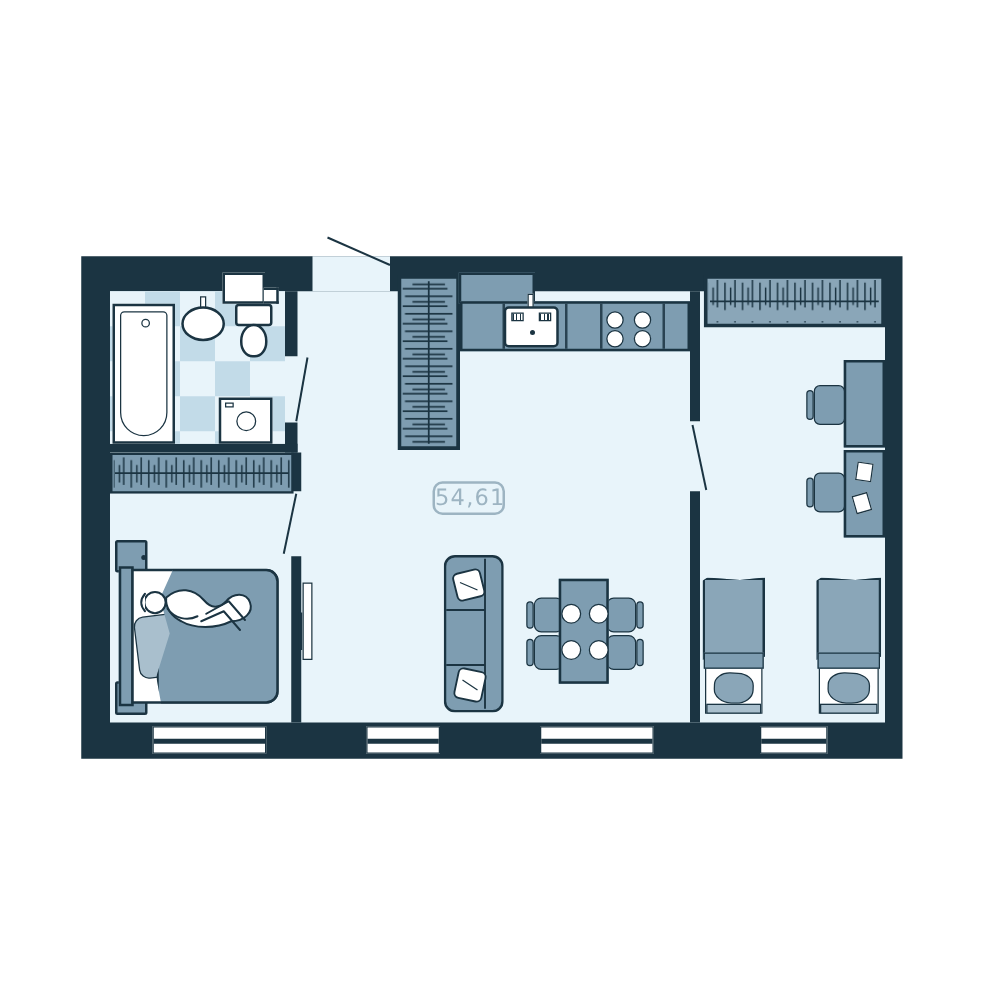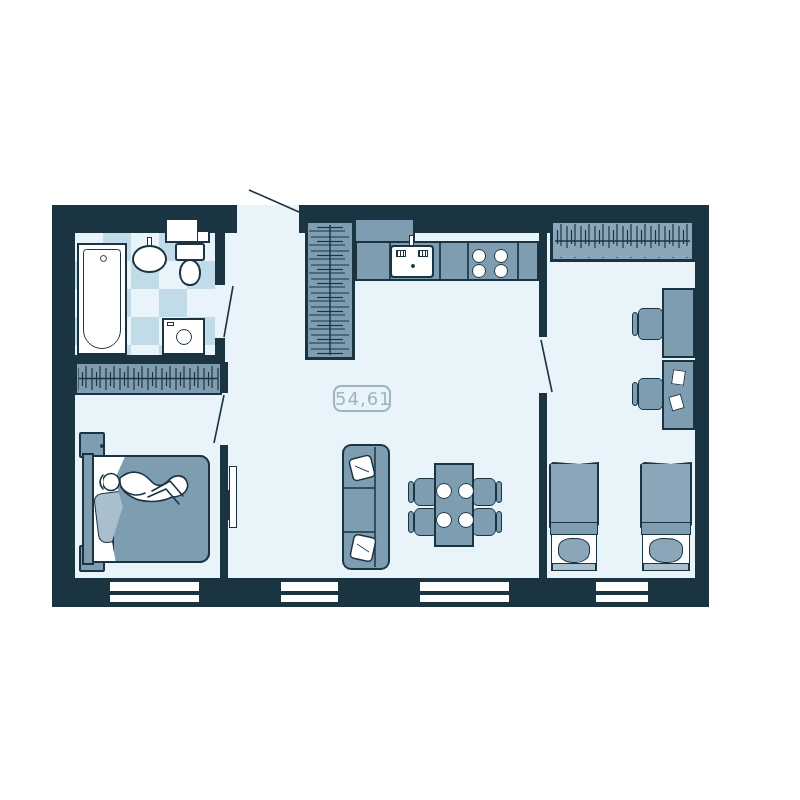--- a/index.html
+++ b/index.html
@@ -1,18 +1,18 @@
 <!DOCTYPE html>
 <html style="--bg: #ffffff; --wall: #1b3442; --floor: #e8f4fa; --tile: #c2dbe8; --furn: #7e9db1; --furn-alt: #8aa6b8; --furn-light: #a9bfcd; --label: #9db4c2;"><head>
 <meta charset="utf-8">
 <style>
   html,body{margin:0;padding:0;background:#fff;}
   .canvas{position:relative;width:800px;height:800px;background:var(--bg,#fff);overflow:hidden;
           font-family:"DejaVu Sans","Liberation Sans",sans-serif;}
-  .plan{position:absolute;left:52px;top:205px;width:657px;height:402px;background:var(--wall);}
+  .plan{position:absolute;left:65px;top:205px;width:657px;height:402px;background:var(--wall);}
   .abs{position:absolute;box-sizing:border-box;}
   .floor{left:23px;top:28px;width:620px;height:345px;background:var(--floor);}
   .gap-entrance{left:185px;top:0;width:62px;height:28px;background:var(--floor);}
   .iwall{background:var(--wall);}
   .w-bath-r1{left:163px;top:28px;width:10px;height:52px;}
   .w-bath-r2{left:163px;top:133px;width:10px;height:24px;}
   .w-bath-b{left:23px;top:150px;width:150px;height:7px;}
   .w-bed-1{left:168px;top:157px;width:8px;height:31px;}
   .w-bed-2{left:168px;top:240px;width:8px;height:133px;}
   .w-kids-1{left:487px;top:28px;width:8px;height:104px;}

